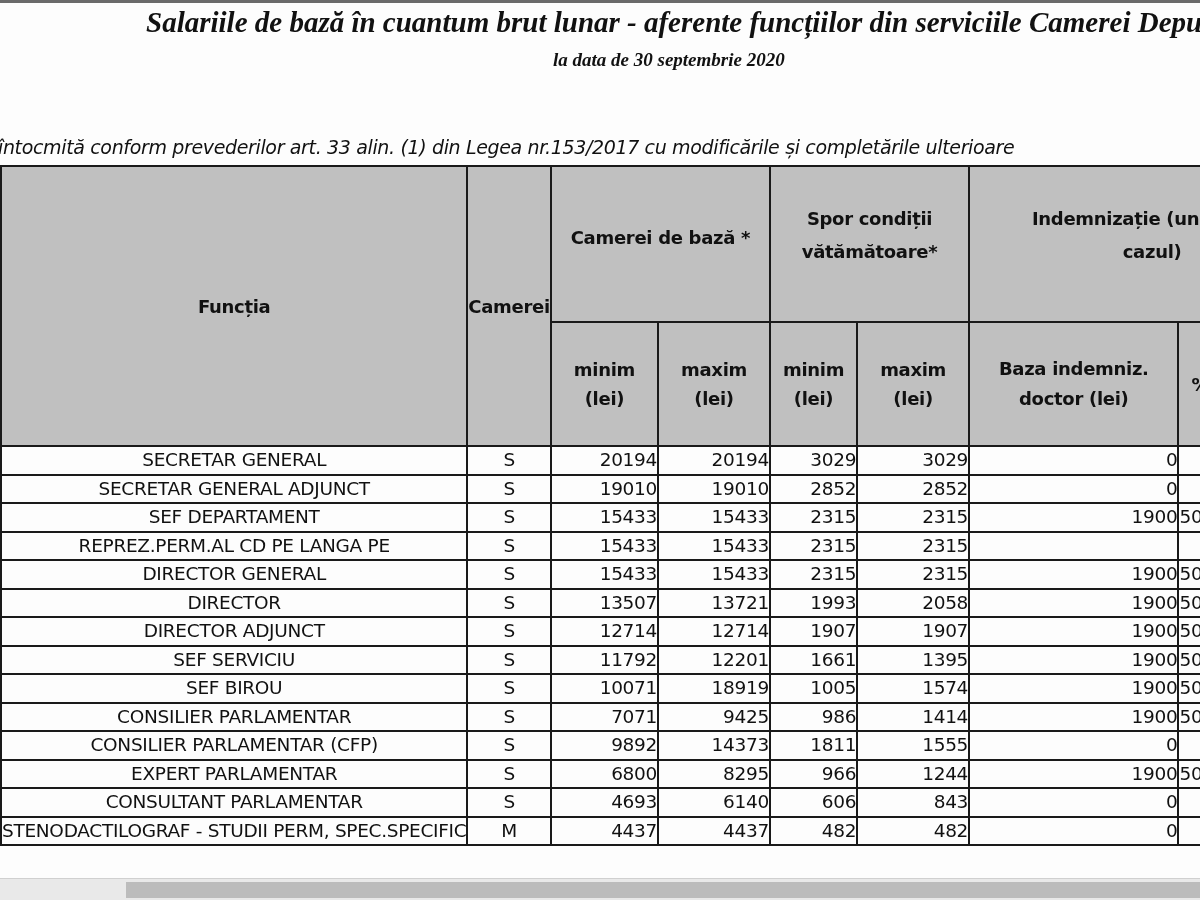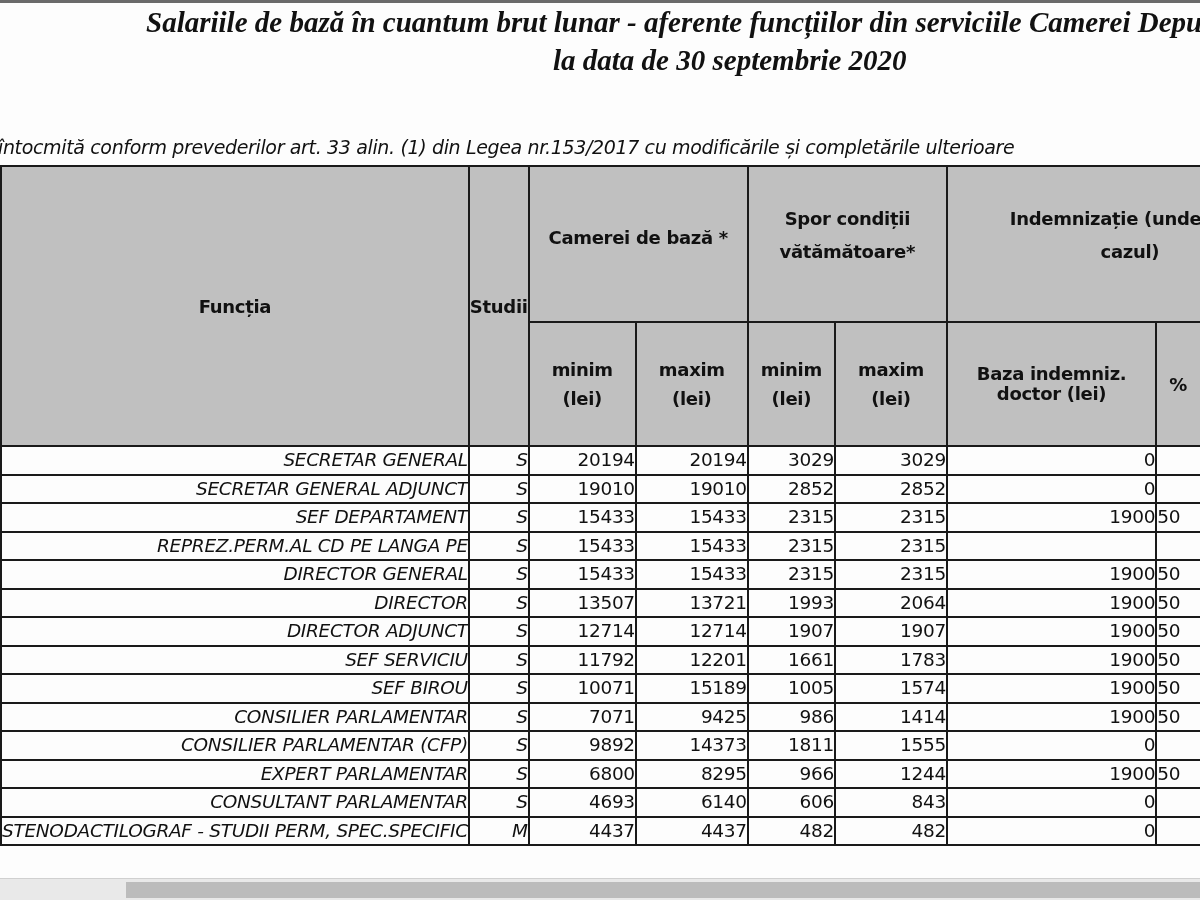--- a/index.html
+++ b/index.html
@@ -36,21 +36,21 @@
       color: #111;
     }
     .subtitle {
       position: absolute;
       left: 553px;
       top: 42px;
       white-space: nowrap;
       font-family: "Liberation Serif", "DejaVu Serif", serif;
       font-style: italic;
       font-weight: bold;
-      font-size: 29px;
+      font-size: 19px;
       line-height: 36px;
       color: #111;
     }
     .legal-note {
       position: absolute;
       left: -2px;
       top: 134px;
       white-space: nowrap;
       font-family: "DejaVu Sans", "Liberation Sans", sans-serif;
       font-style: italic;
@@ -91,21 +91,21 @@
       line-height: 29px;
       white-space: normal;
     }
     table.salaries td {
       height: 26.5px;
       font-size: 18.5px;
       line-height: 26px;
       background: #fdfdfd;
       letter-spacing: -0.3px;
     }
-    td.txt { text-align: right; padding-left: 5px; font-style: italic; }
+    td.txt { text-align: center; padding-left: 5px; }
     td.num { text-align: right; padding-right: 3px; }
     td.pct { text-align: left; padding-left: 10px; }
     .scrollbar {
       position: absolute;
       left: 0;
       top: 878px;
       width: 1200px;
       height: 22px;
       background: #e9e9e9;
       border-top: 1px solid #d0d0d0;
@@ -136,33 +136,33 @@
       <col style="width:101px">
       <col style="width:101px">
       <col style="width:82px">
       <col style="width:101px">
       <col style="width:120px">
       <col style="width:60px">
     </colgroup>
     <thead>
       <tr style="height:156px">
         <th rowspan="2">Funcția</th>
-        <th rowspan="2">Studii</th>
+        <th rowspan="2">Camerei</th>
         <th colspan="2" class="multi"><span style="position:relative;top:-7px">Camerei de bază *</span></th>
         <th colspan="2" class="multi" style="padding:0 2px"><span style="position:relative;top:-9px">Spor condiții vătămătoare*</span></th>
         <th colspan="2" class="multi" style="text-align:left;padding-left:52px">
             <span style="position:relative;top:-9px;display:block;width:260px;text-align:center">Indemnizație (unde este cazul)</span>
           </th>
       </tr>
       <tr style="height:124px">
         <th class="small" style="padding:0 22px">minim (lei)</th>
         <th class="small" style="padding:0 22px">maxim (lei)</th>
         <th class="small" style="padding:0 12px">minim (lei)</th>
         <th class="small" style="padding:0 22px">maxim (lei)</th>
-        <th class="small" style="padding:4px 2px;line-height:20px">Baza indemniz. doctor (lei)</th>
+        <th class="small" style="padding:4px 2px;line-height:30px">Baza indemniz. doctor (lei)</th>
         <th class="small" style="text-align:left;padding-left:12px">%</th>
       </tr>
     </thead>
     <tbody id="table-body">
         <tr>
           <td class="txt">SECRETAR GENERAL</td>
           <td class="txt">S</td>
           <td class="num">20194</td>
           <td class="num">20194</td>
           <td class="num">3029</td>
@@ -209,49 +209,49 @@
           <td class="num">2315</td>
           <td class="num">1900</td>
           <td class="pct">50</td>
         </tr>
         <tr>
           <td class="txt">DIRECTOR</td>
           <td class="txt">S</td>
           <td class="num">13507</td>
           <td class="num">13721</td>
           <td class="num">1993</td>
-          <td class="num">2064</td>
+          <td class="num">2058</td>
           <td class="num">1900</td>
           <td class="pct">50</td>
         </tr>
         <tr>
           <td class="txt">DIRECTOR ADJUNCT</td>
           <td class="txt">S</td>
           <td class="num">12714</td>
           <td class="num">12714</td>
           <td class="num">1907</td>
           <td class="num">1907</td>
           <td class="num">1900</td>
           <td class="pct">50</td>
         </tr>
         <tr>
           <td class="txt">SEF SERVICIU</td>
           <td class="txt">S</td>
           <td class="num">11792</td>
           <td class="num">12201</td>
           <td class="num">1661</td>
-          <td class="num">1783</td>
+          <td class="num">1395</td>
           <td class="num">1900</td>
           <td class="pct">50</td>
         </tr>
         <tr>
           <td class="txt">SEF BIROU</td>
           <td class="txt">S</td>
           <td class="num">10071</td>
-          <td class="num">15189</td>
+          <td class="num">18919</td>
           <td class="num">1005</td>
           <td class="num">1574</td>
           <td class="num">1900</td>
           <td class="pct">50</td>
         </tr>
         <tr>
           <td class="txt">CONSILIER PARLAMENTAR</td>
           <td class="txt">S</td>
           <td class="num">7071</td>
           <td class="num">9425</td>

